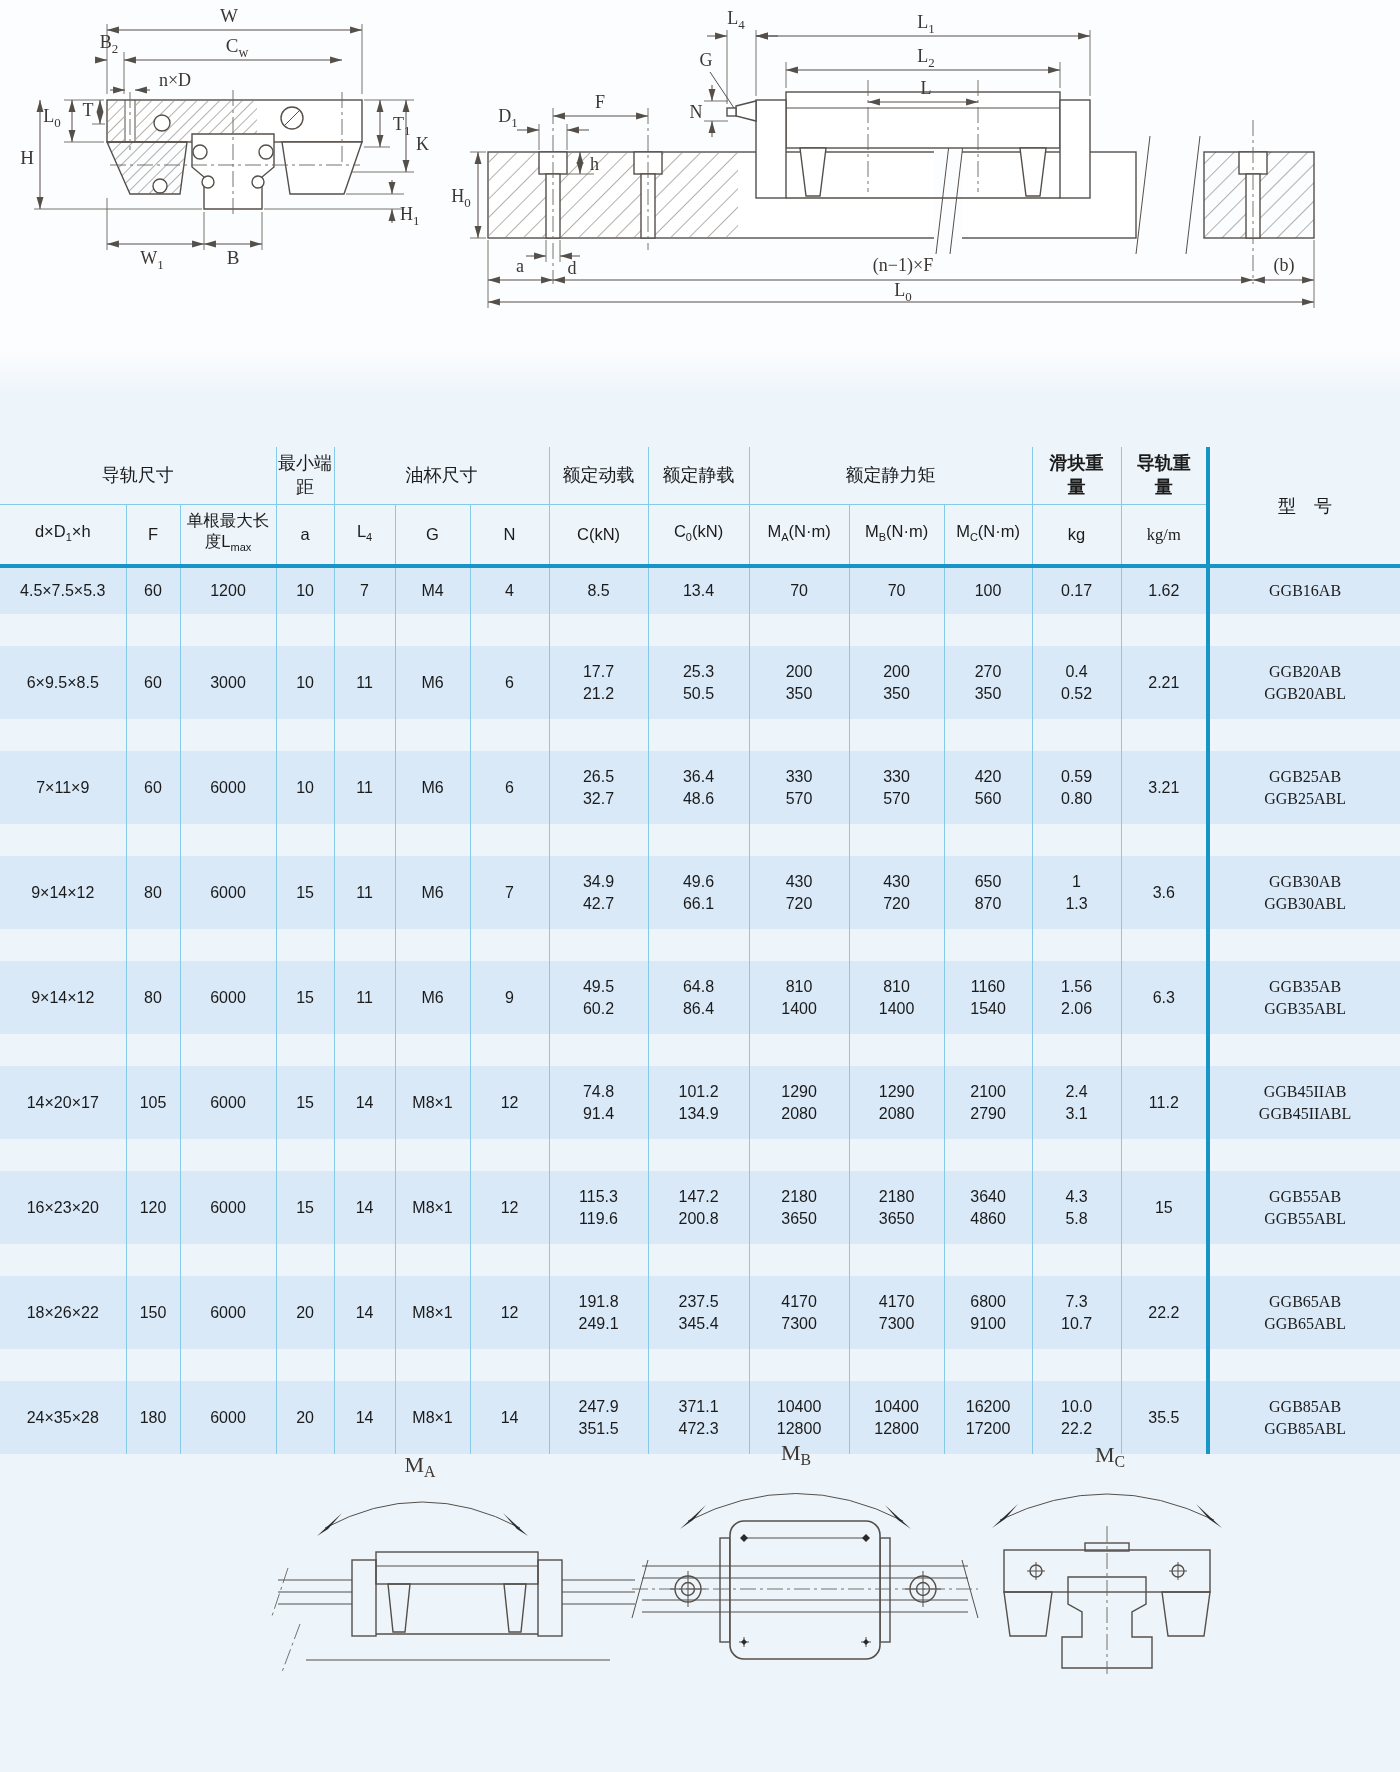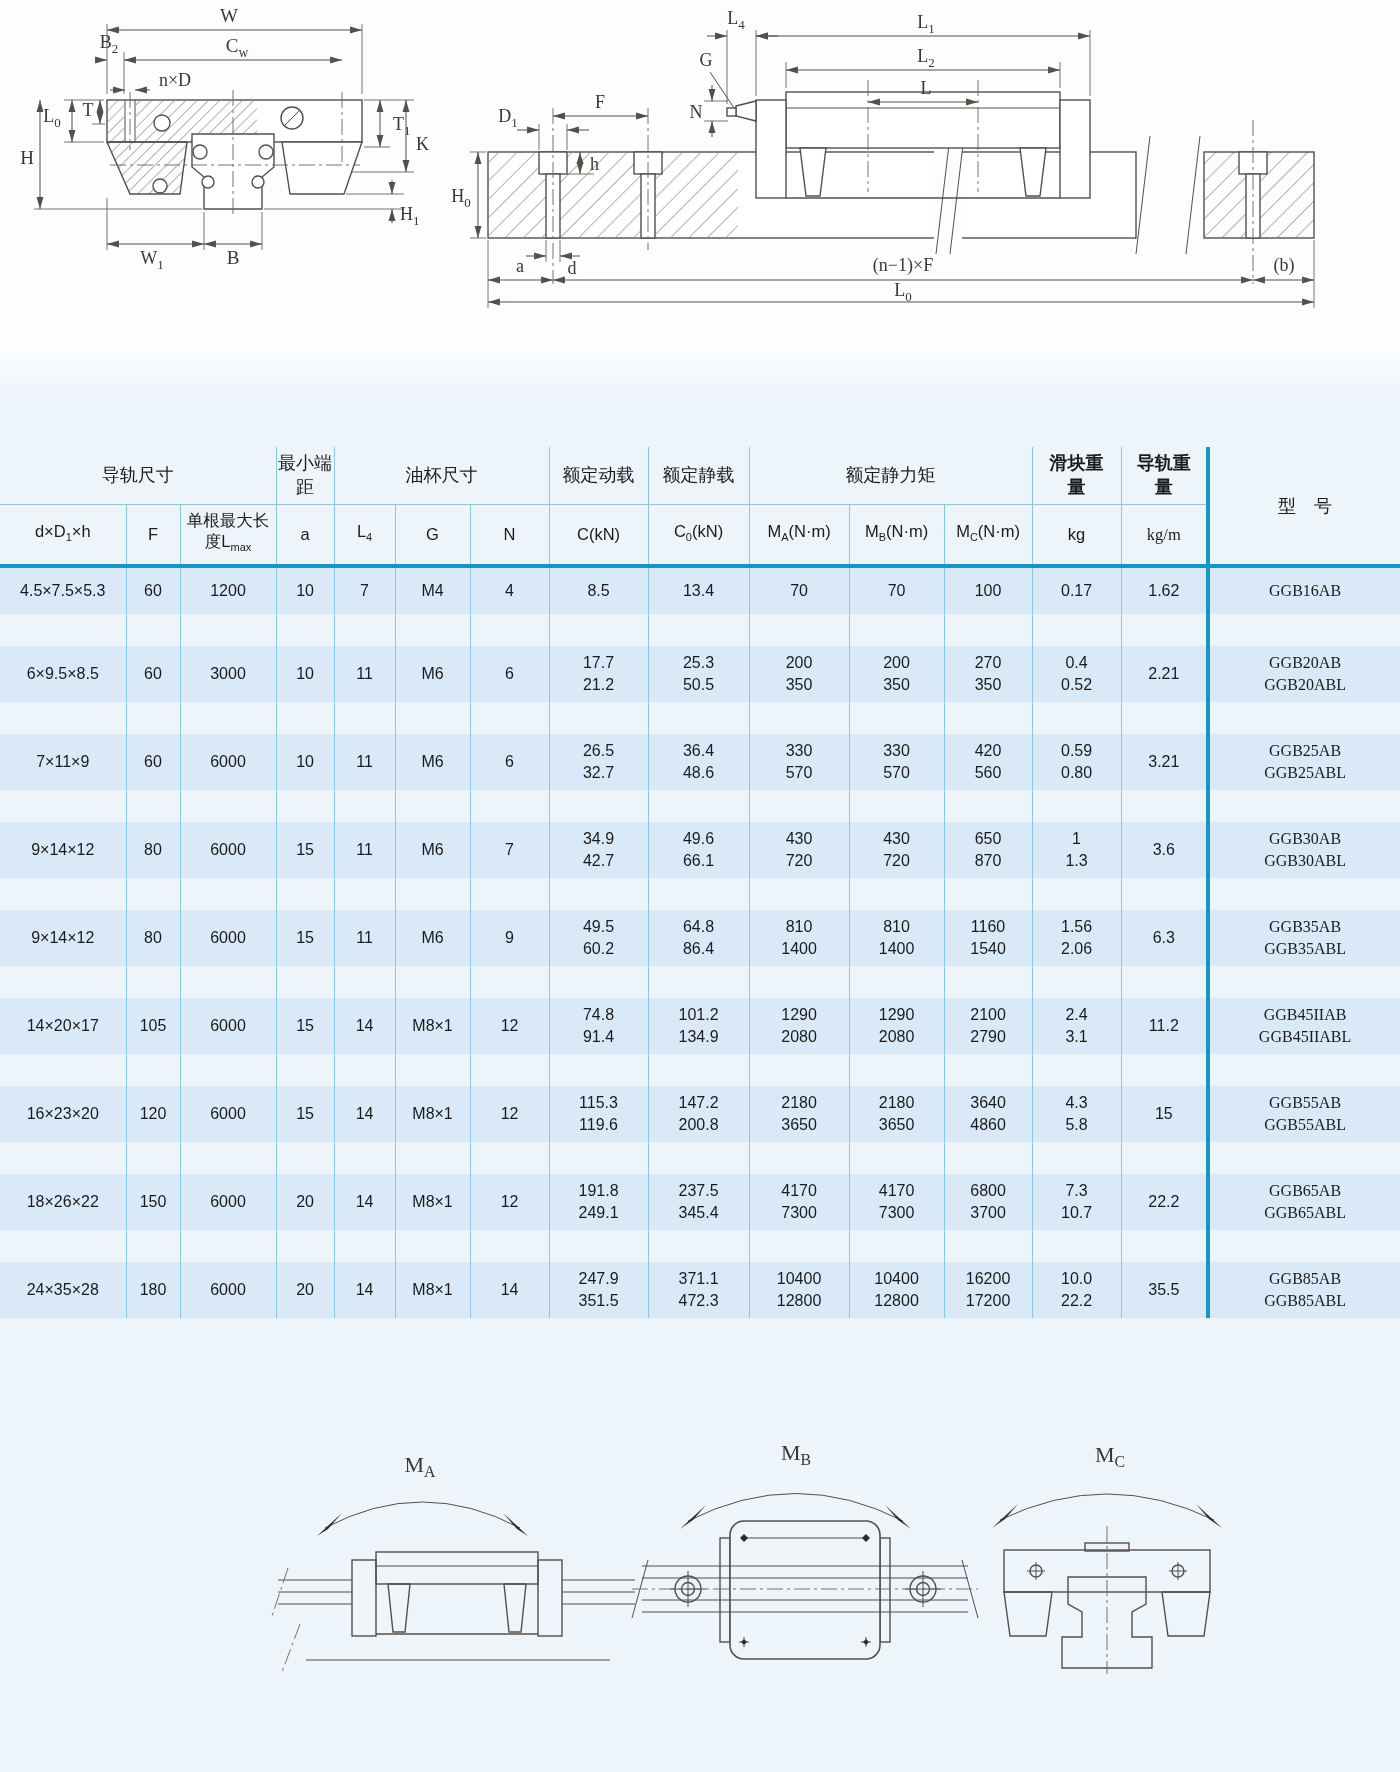--- a/index.html
+++ b/index.html
@@ -30,21 +30,21 @@
   tr.h1{height:57px;padding-left:32px;}
   tr.h1 th{font-size:18px;line-height:24px;border-bottom:1px solid #85cbe9;}
   tr.h1 th.gw{padding:0 14px;font-weight:bold;}
   tr.h2{height:62px;}
   tr.h2 th{font-size:16.5px;line-height:21px;border-bottom:4px solid #1795c6;padding:0 6px;}
   th.model-h{border-bottom:4px solid #1795c6 !important;font-size:18px;}
   .thick-l{border-left:4px solid #1795c6 !important;}
   tr.data{background:#d9e9f8;}
   tr.data td{font-size:16px;line-height:22px;}
   tr.single{height:48px;}
-  tr.double{height:56px;}
+  tr.double{height:73px;}
   tr.gap{height:32px;background:transparent;}
   sub{font-size:11px;}
 </style>
 </head>
 <body>
 
 <div id="page">
 
   <svg style="position:absolute;left:12px;top:2px;" width="440" height="315" viewBox="0 0 440 315">
     <defs>
@@ -681,21 +681,21 @@
             <td>
               <div>4170</div>
               <div>7300</div>
             </td>
             <td>
               <div>4170</div>
               <div>7300</div>
             </td>
             <td>
               <div>6800</div>
-              <div>3700</div>
+              <div>9100</div>
             </td>
             <td>
               <div>7.3</div>
               <div>10.7</div>
             </td>
             <td>22.2</td>
             <td class="thick-l">
               <div>GGB65AB</div>
               <div>GGB65ABL</div>
             </td>

